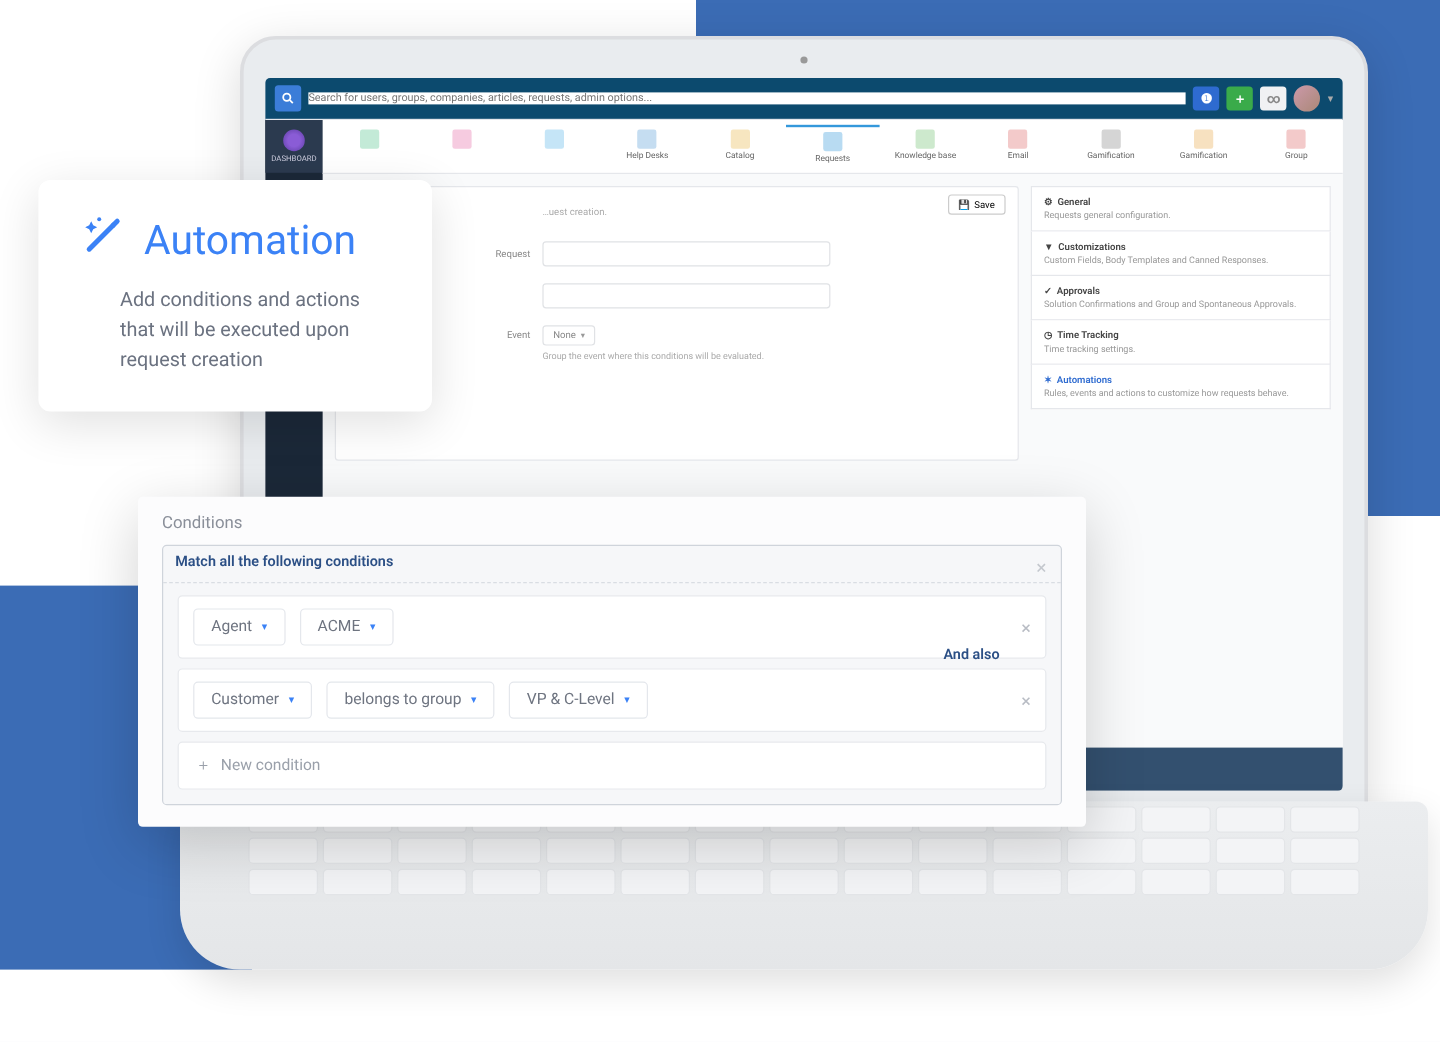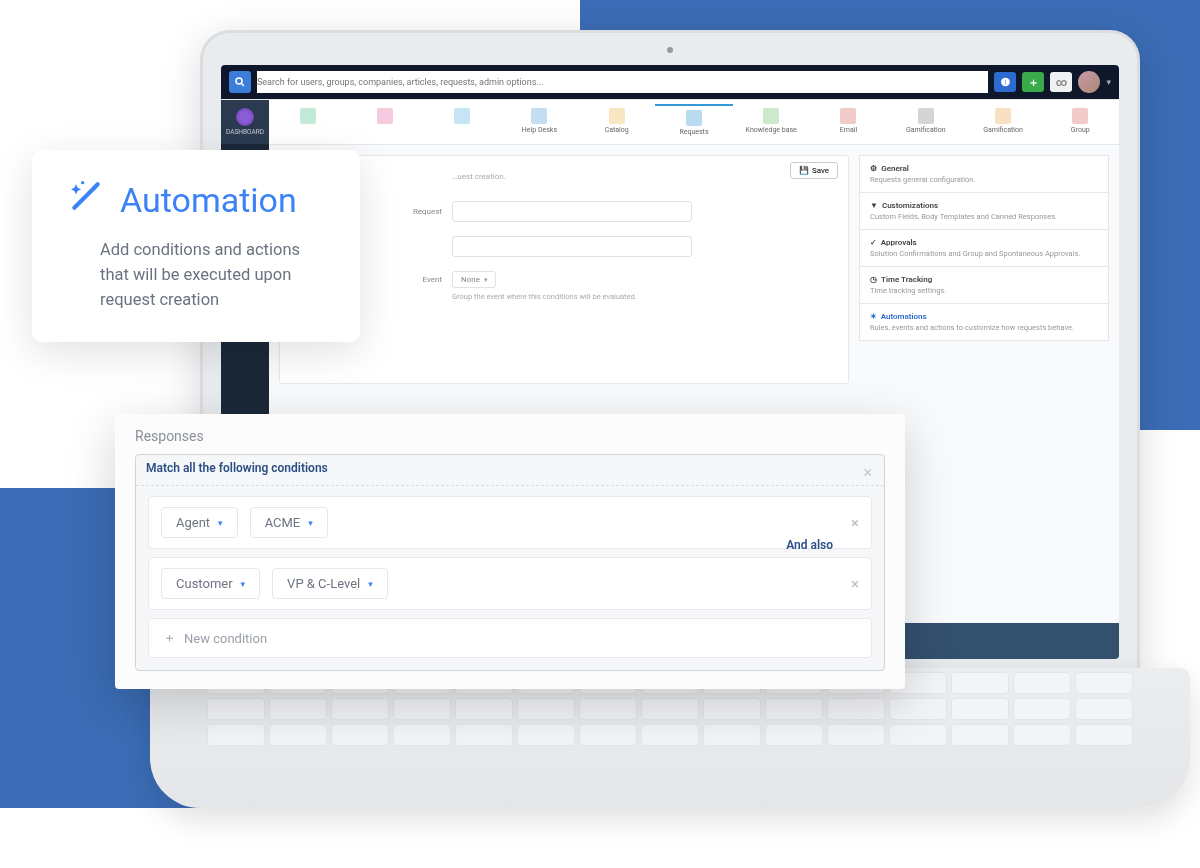--- a/index.html
+++ b/index.html
@@ -14,21 +14,21 @@
   .laptop-camera { position: absolute; top: 14px; left: 50%; transform: translateX(-50%); width: 6px; height: 6px; background: #999; border-radius: 50%; }
   .laptop-inner { position: absolute; top: 32px; left: 18px; right: 18px; bottom: 18px; background: #f9fafb; border-radius: 4px; overflow: hidden; }
   .laptop-base { position: absolute; top: 638px; left: -10px; width: 1040px; height: 140px; background: linear-gradient(#ebedef, #e4e6e8); border-radius: 10px 10px 50px 50px; box-shadow: 0 12px 30px rgba(0,0,0,0.12); }
   .laptop-hinge { position: absolute; top: 0; left: 50%; transform: translateX(-50%); width: 200px; height: 12px; background: #d5d7da; border-radius: 0 0 20px 20px; }
   .key-row { display: flex; gap: 4px; justify-content: center; margin-top: 4px; }
   .key { width: 58px; height: 22px; background: #f3f4f6; border-radius: 4px; border: 1px solid #e3e5e8; }
   .key-row:first-of-type { margin-top: 18px; }
 
   
   .app { display: flex; flex-direction: column; height: 100%; font-size: 9px; color: #555; }
-  .topbar { display: flex; gap: 6px; padding: 6px 8px; background: #0f172a; border-bottom: 1px solid #e5e7eb; }
+  .topbar { display: flex; align-items: center; gap: 6px; padding: 6px 8px; background: #0c4a6e; border-bottom: 1px solid #e5e7eb; }
   .search-btn { width: 22px; height: 22px; background: #3b7dd8; border-radius: 3px; display: flex; align-items: center; justify-content: center; color: #fff; font-size: 11px; }
   .search-input { flex: 1; border: none; outline: none; font-size: 9px; color: #aaa; }
   .top-right { display: flex; align-items: center; gap: 6px; }
   .sq-btn { width: 22px; height: 20px; border-radius: 3px; display: flex; align-items: center; justify-content: center; font-size: 11px; font-weight: bold; }
   .sq-blue { background: #2e6bd0; color: #fff; }
   .sq-green { background: #3aab4a; color: #fff; }
   .sq-gray { background: #f0f1f3; color: #888; }
   .avatar { width: 22px; height: 22px; border-radius: 50%; background: linear-gradient(135deg,#c9a,#a87); }
 
   .app-body { display: flex; flex: 1; min-height: 0; }
@@ -318,39 +318,42 @@
         <path d="M10 14 l2 -4 l2 4 l4 2 l-4 2 l-2 4 l-2 -4 l-4 -2 z" fill="#3b82f6"></path>
         <circle cx="20" cy="8" r="2" fill="#3b82f6"></circle>
       </svg>
     </span>
     <span>Automation</span>
   </div>
   <div class="feature-desc">Add conditions and actions that will be executed upon request creation</div>
 </div>
 
 <div class="conditions">
-  <div class="cond-title">Responses</div>
+  <div class="cond-title">Conditions</div>
   <div class="cond-box">
     <div class="cond-header">Match all the following conditions</div>
     <div class="cond-close">×</div>
 
     <div class="cond-row">
       <span class="dd">
           <span>Agent</span>
         </span>
       <span class="dd">
           <span>ACME</span>
         </span>
       <span class="remove">×</span>
     </div>
 
     <div class="cond-row" style="position:relative">
       <div class="and-also">And also</div>
       <span class="dd">
           <span>Customer</span>
+        </span>
+      <span class="dd">
+          <span>belongs to group</span>
         </span>
       <span class="dd">
           <span>VP &amp; C-Level</span>
         </span>
       <span class="remove">×</span>
     </div>
 
     <div class="new-cond">
       <span>＋</span>
       <span>New condition</span>

